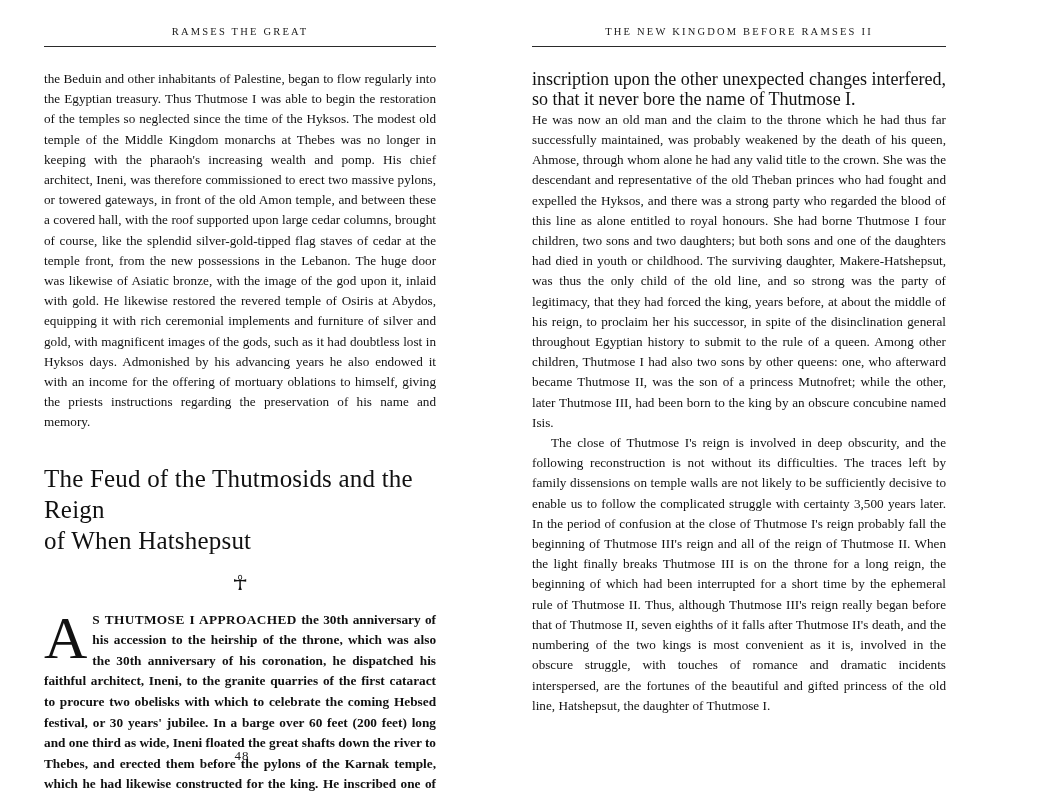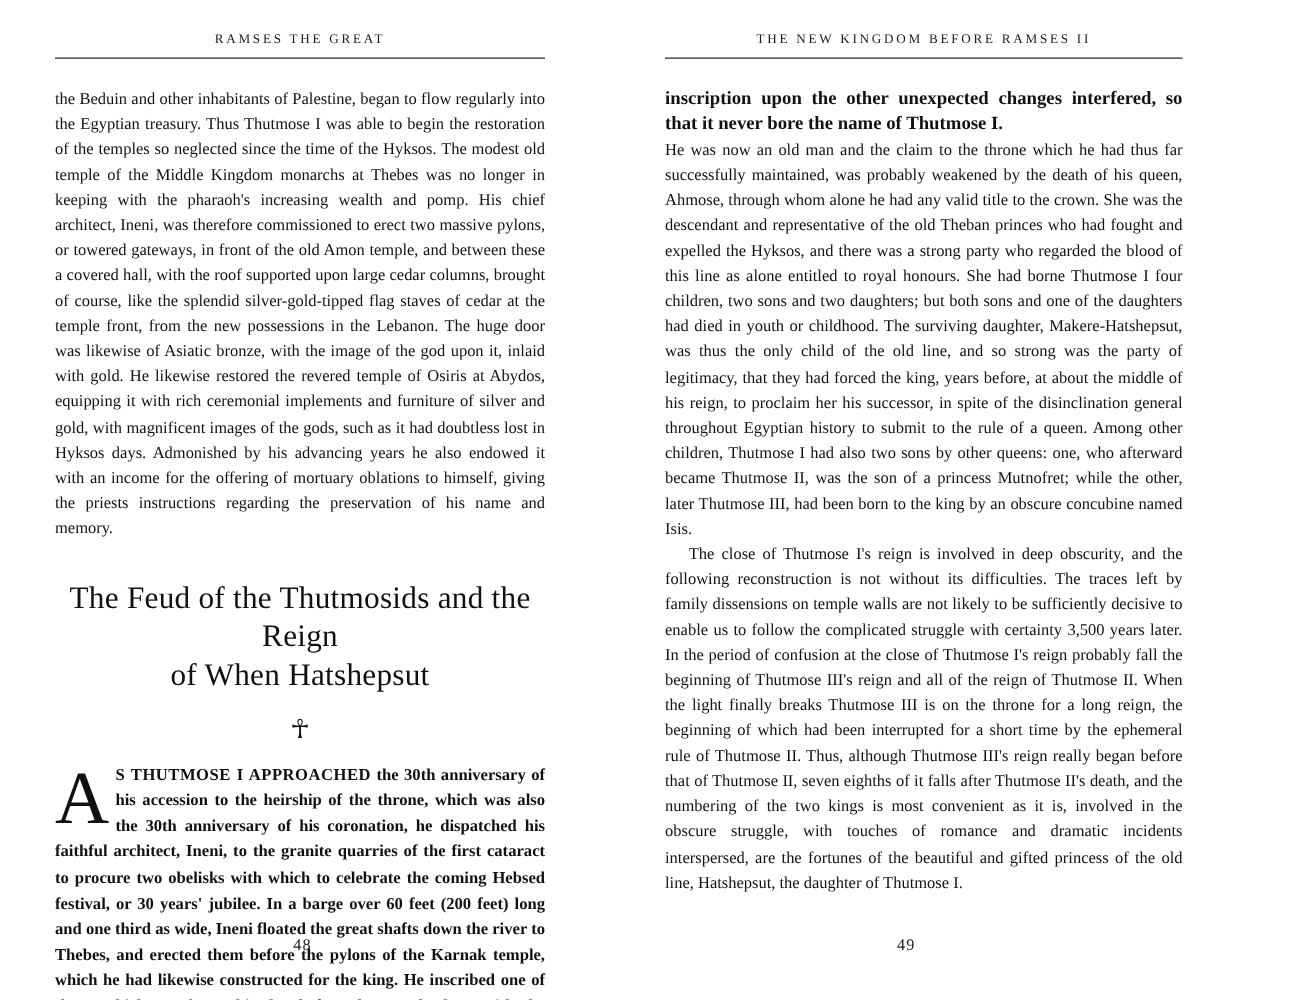--- a/index.html
+++ b/index.html
@@ -59,21 +59,21 @@
   .col p.indent {
     text-indent: 19px;
     font-family: Liberation Serif, serif;
   }
 
   h2.chapter-title {
     font-family: "Liberation Serif", serif;
     font-weight: normal;
     font-size: 25px;
     line-height: 31px;
-    text-align: center;
+    text-align: left;
     margin: 30px 0 0 0;
     letter-spacing: 0.2px;
   }
   .ankh-orn {
     text-align: center;
     font-size: 21px;
     line-height: 22px;
     margin: 16px 0 16px 0;
     color: #111;
   }
@@ -93,22 +93,22 @@
     line-height: 49px;
     padding: 2px 5px 0 0;
     margin-top: 2px;
   }
   .smallcaps {
     font-variant: small-caps;
     letter-spacing: 0.4px;
   }
 
   .lead-bold {
-    font-weight: bold;
-    font-size: 15px;
+    font-weight: normal;
+    font-size: 18px;
     line-height: 20.4px;
     text-align: justify;
     margin: 0 0 14px 0;
   }
 
   .folio {
     position: absolute;
     bottom: 36px;
     width: 100%;
     left: 0;
@@ -148,16 +148,15 @@
   <div class="page page-right">
     <div class="running-head">THE NEW KINGDOM BEFORE RAMSES II</div>
     <div class="rule"></div>
 
     <div class="col">
       <p class="lead-bold">inscription upon the other unexpected changes interfered, so that it never bore the name of Thutmose I.</p>
       <p>He was now an old man and the claim to the throne which he had thus far successfully maintained, was probably weakened by the death of his queen, Ahmose, through whom alone he had any valid title to the crown. She was the descendant and representative of the old Theban princes who had fought and expelled the Hyksos, and there was a strong party who regarded the blood of this line as alone entitled to royal honours. She had borne Thutmose I four children, two sons and two daughters; but both sons and one of the daughters had died in youth or childhood. The surviving daughter, Makere-Hatshepsut, was thus the only child of the old line, and so strong was the party of legitimacy, that they had forced the king, years before, at about the middle of his reign, to proclaim her his successor, in spite of the disinclination general throughout Egyptian history to submit to the rule of a queen. Among other children, Thutmose I had also two sons by other queens: one, who afterward became Thutmose II, was the son of a princess Mutnofret; while the other, later Thutmose III, had been born to the king by an obscure concubine named Isis.</p>
       <p class="indent">The close of Thutmose I's reign is involved in deep obscurity, and the following reconstruction is not without its difficulties. The traces left by family dissensions on temple walls are not likely to be sufficiently decisive to enable us to follow the complicated struggle with certainty 3,500 years later. In the period of confusion at the close of Thutmose I's reign probably fall the beginning of Thutmose III's reign and all of the reign of Thutmose II. When the light finally breaks Thutmose III is on the throne for a long reign, the beginning of which had been interrupted for a short time by the ephemeral rule of Thutmose II. Thus, although Thutmose III's reign really began before that of Thutmose II, seven eighths of it falls after Thutmose II's death, and the numbering of the two kings is most convenient as it is, involved in the obscure struggle, with touches of romance and dramatic incidents interspersed, are the fortunes of the beautiful and gifted princess of the old line, Hatshepsut, the daughter of Thutmose I.</p>
     </div>
 
-    <div class="folio">49</div>
   </div>
 
 </div>
 
 </body></html>

